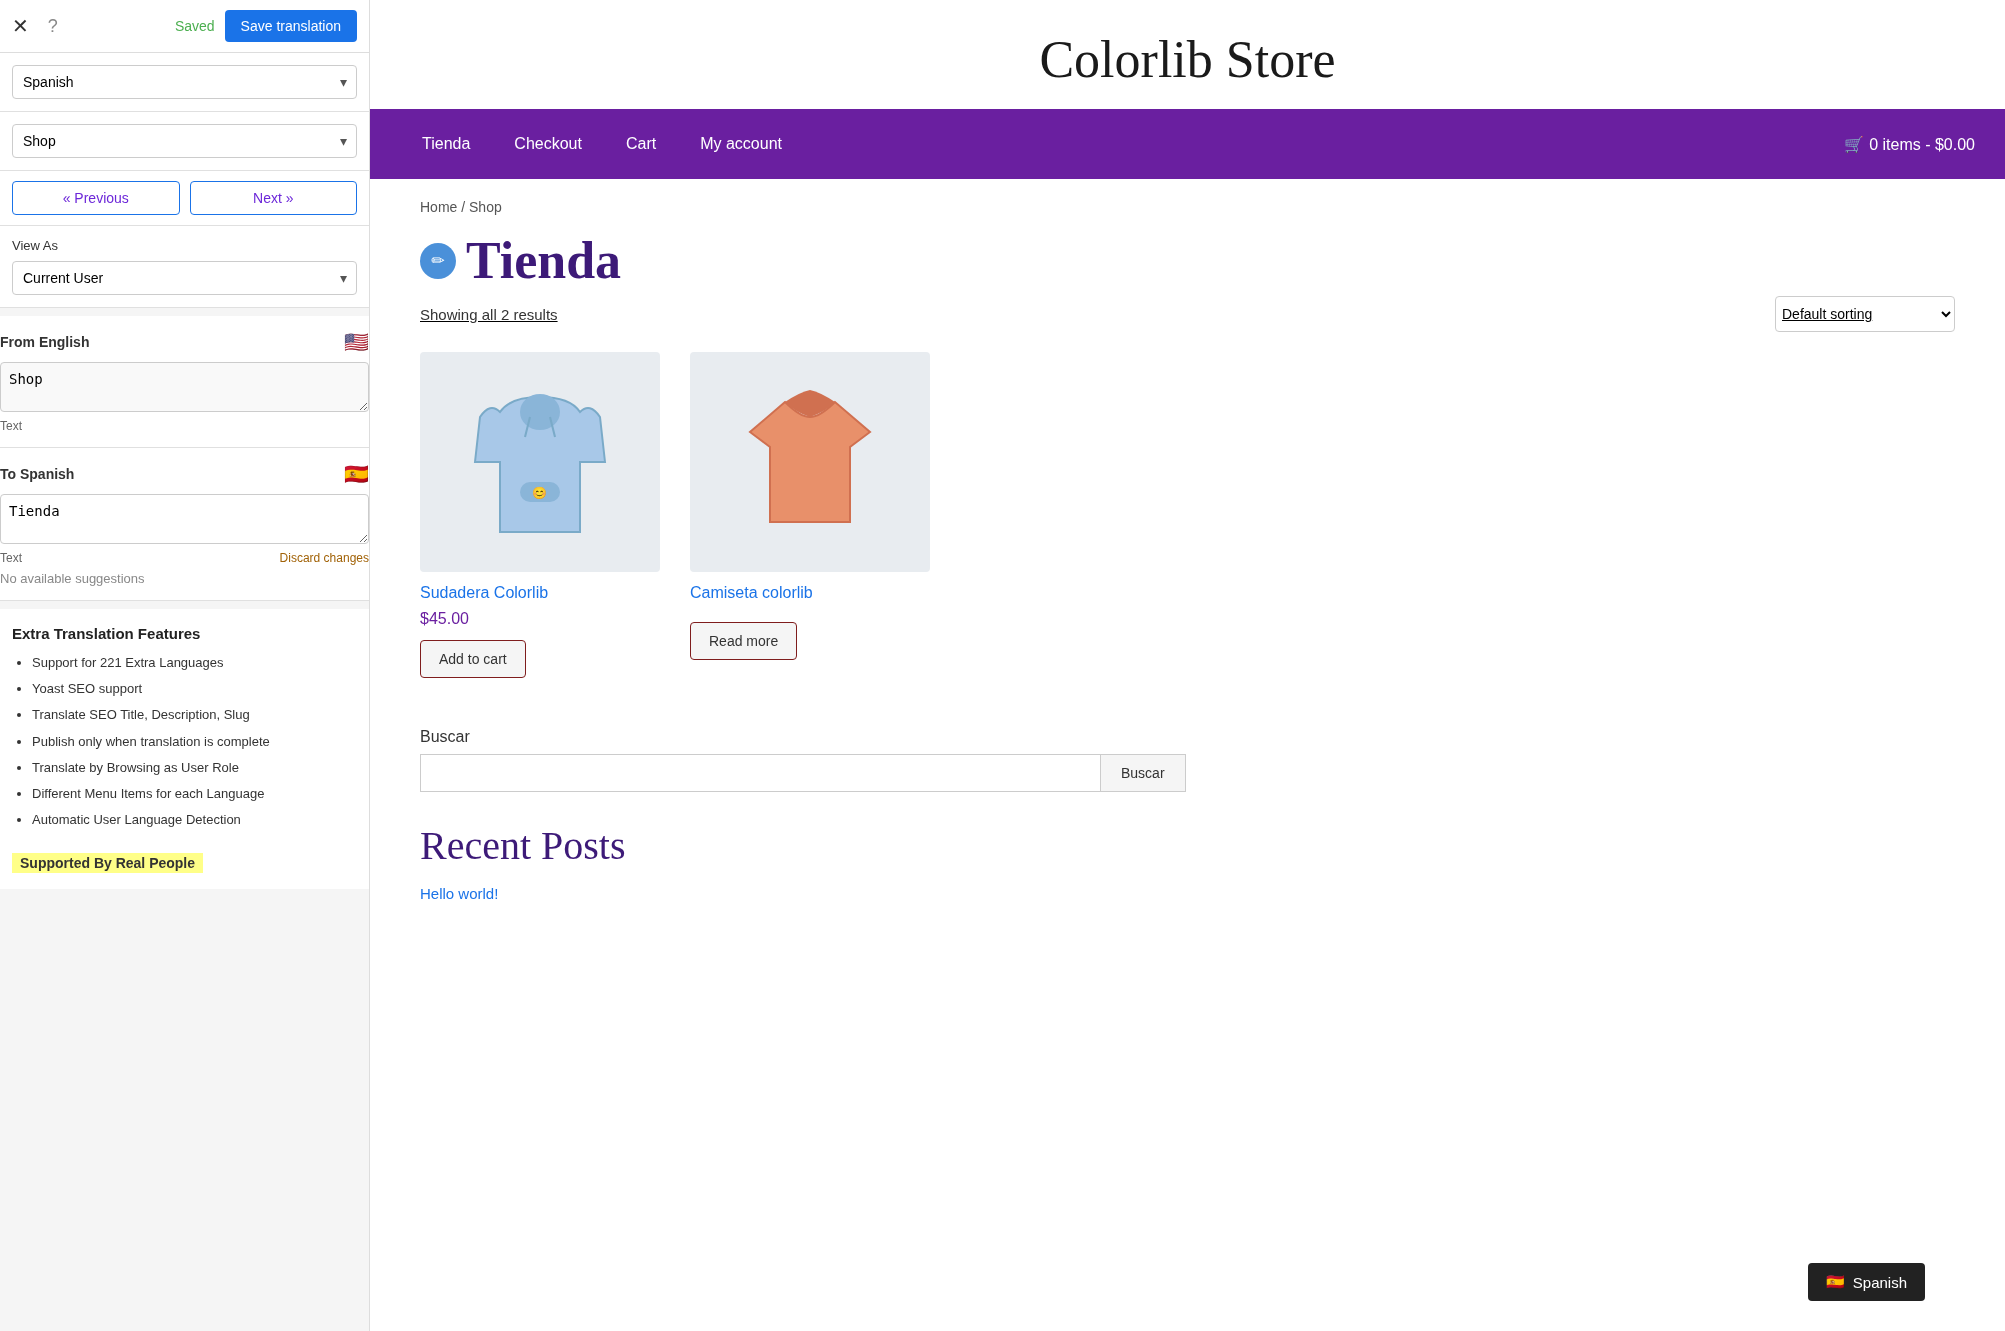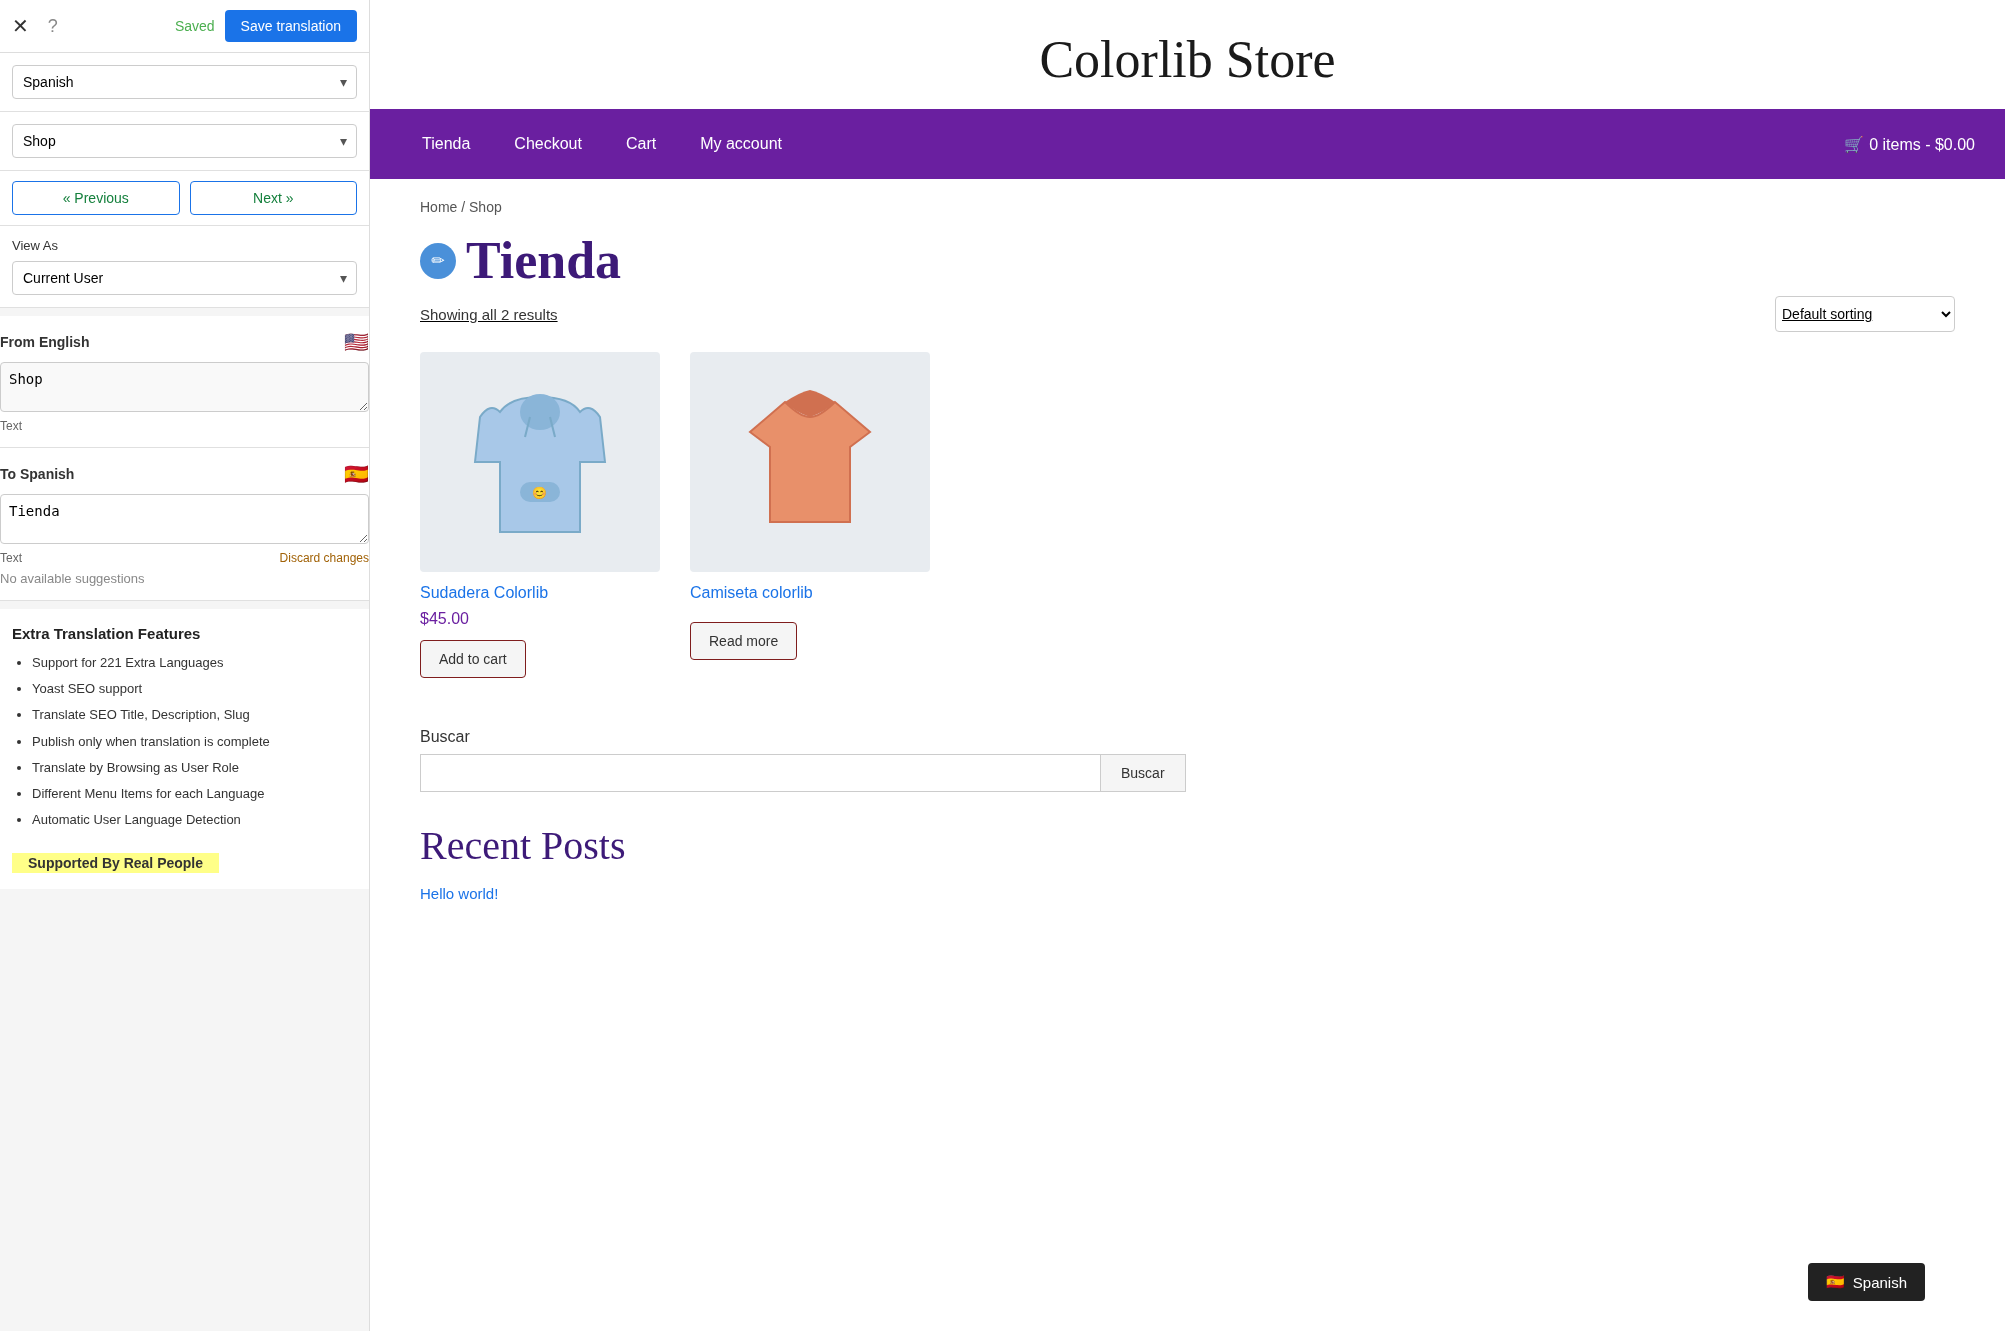--- a/index.html
+++ b/index.html
@@ -102,21 +102,21 @@
       background: #fff;
       border-bottom: 1px solid #e0e0e0;
     }
 
     .nav-btn {
       flex: 1;
       padding: 8px 16px;
       border: 1px solid #1a73e8;
       border-radius: 4px;
       background: #fff;
-      color: #15803d;
+      color: #6d28d9;
       cursor: pointer;
       font-size: 14px;
     }
 
     .view-as-section {
       padding: 12px;
       background: #fff;
       border-bottom: 1px solid #e0e0e0;
     }
 
@@ -215,21 +215,21 @@
       line-height: 1.4;
     }
 
     .supported-label {
       margin-top: 16px;
       font-size: 14px;
       font-weight: bold;
       color: #333;
       background: #ffff88;
       display: inline-block;
-      padding: 2px 16px;
+      padding: 2px 8px;
     }
 
     
     #main {
       flex: 1;
       background: #fff;
       display: flex;
       flex-direction: column;
     }
 

